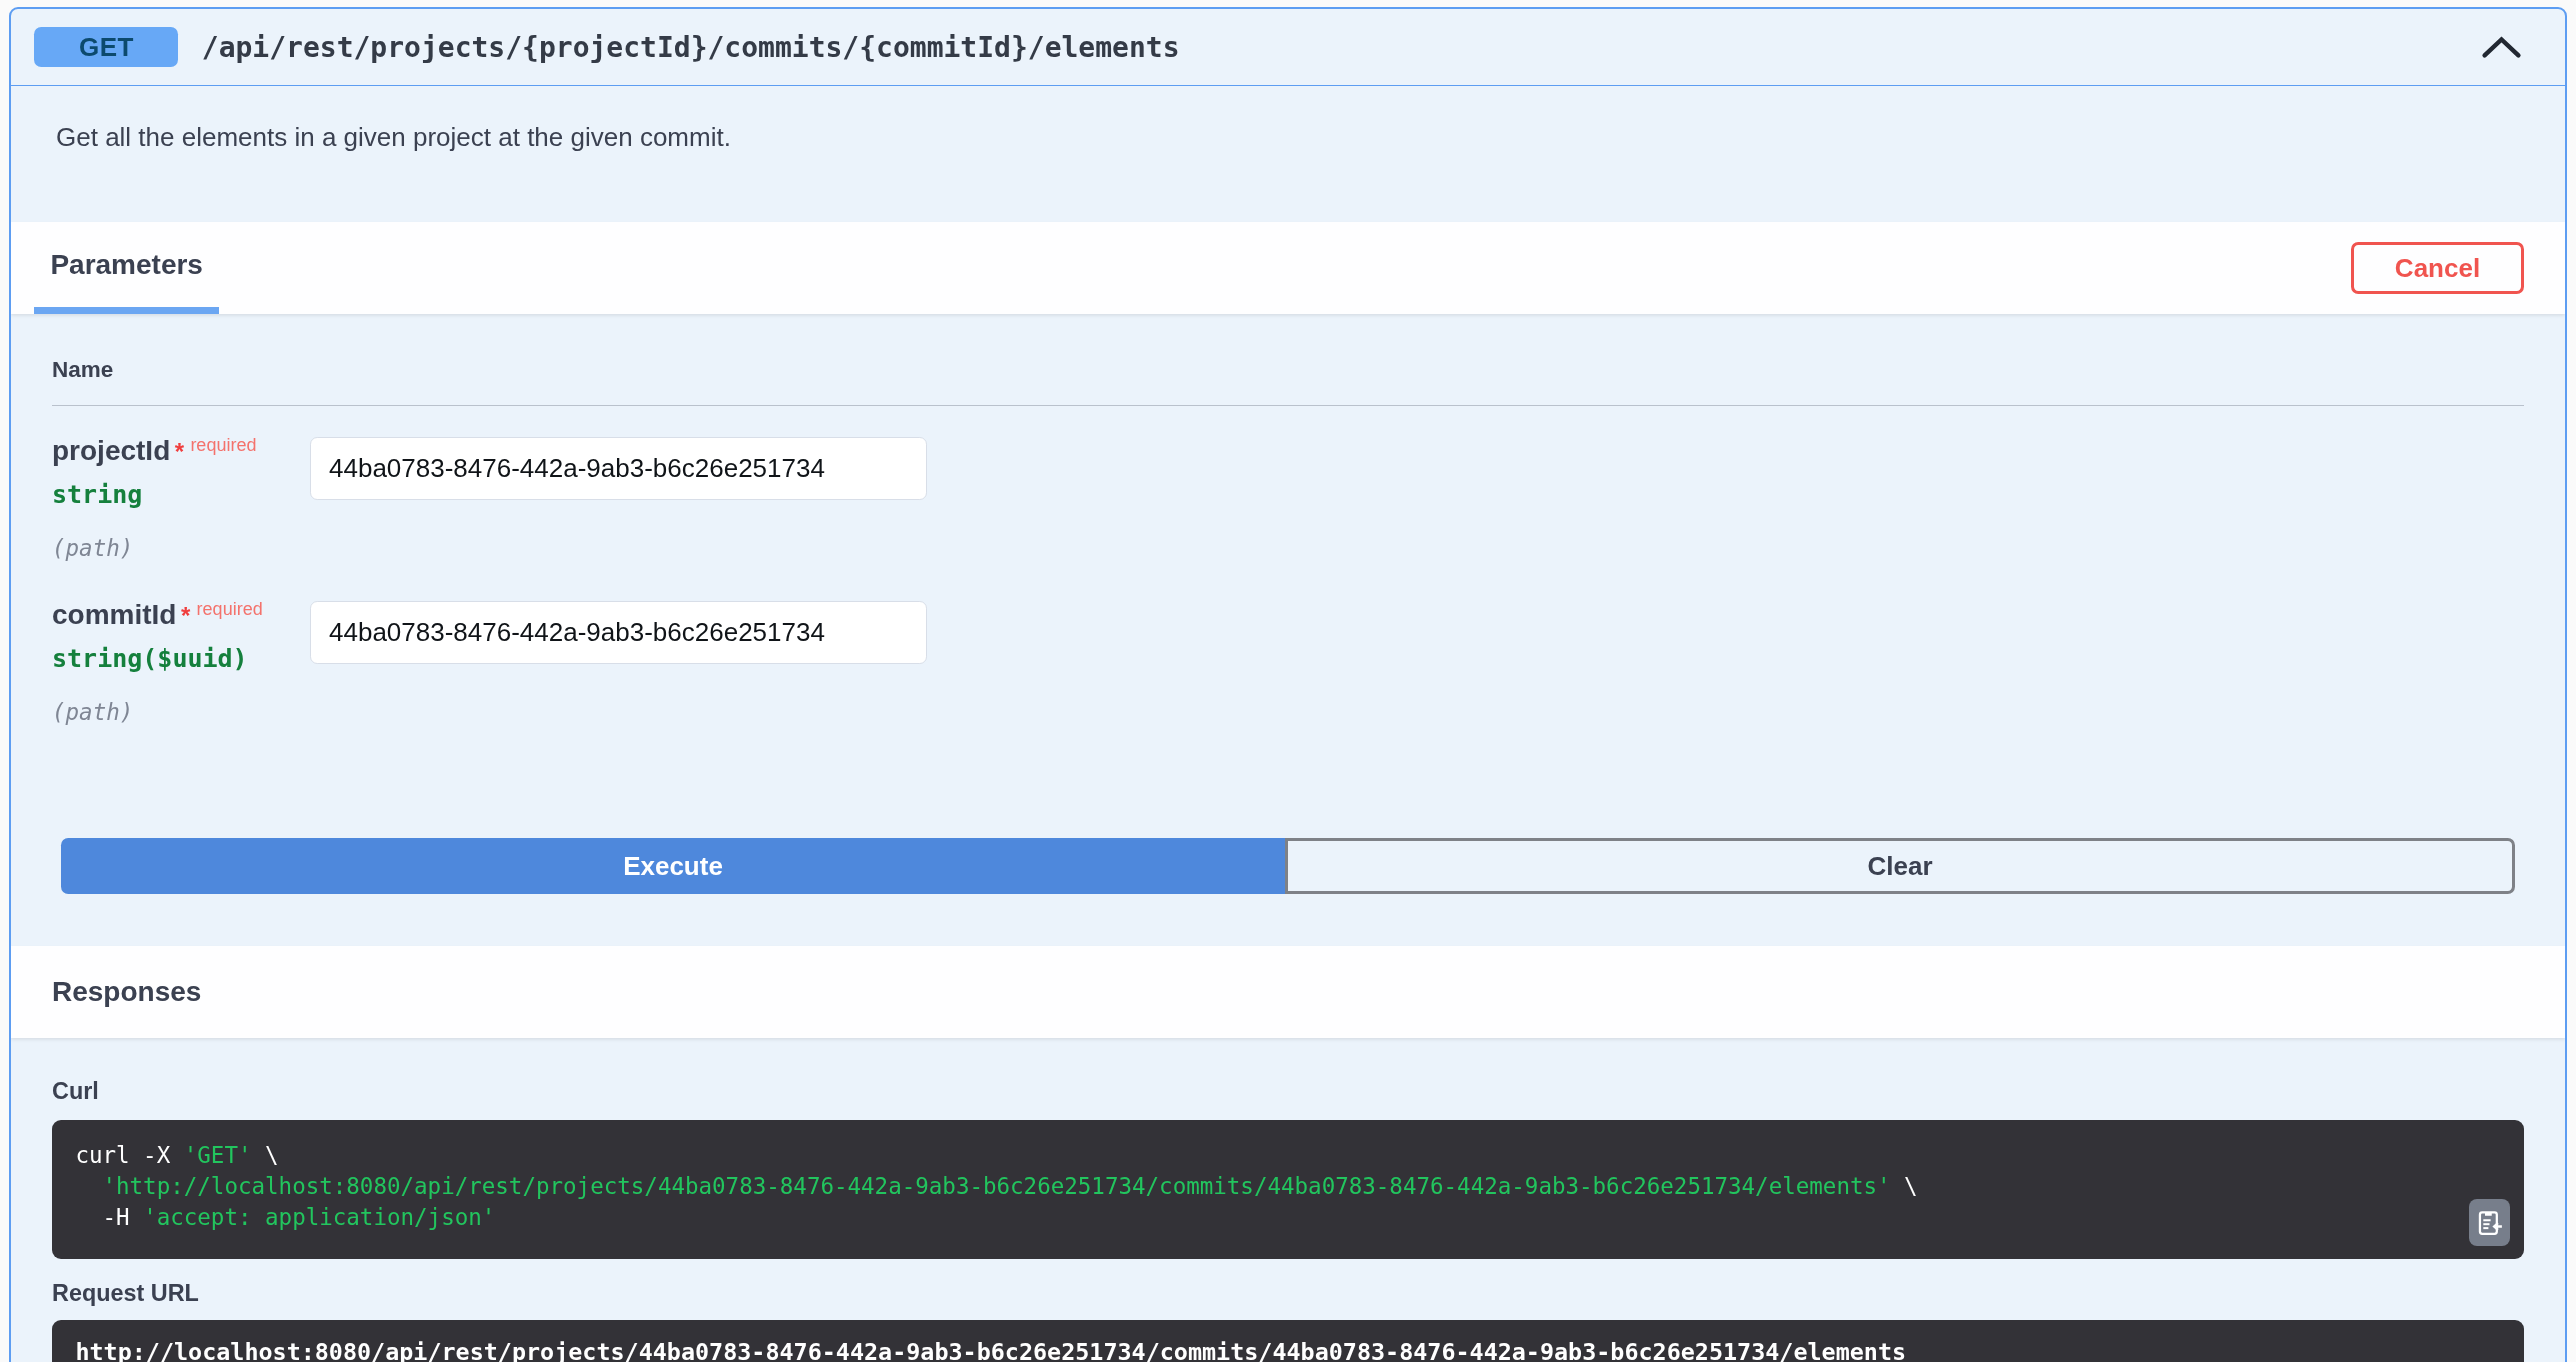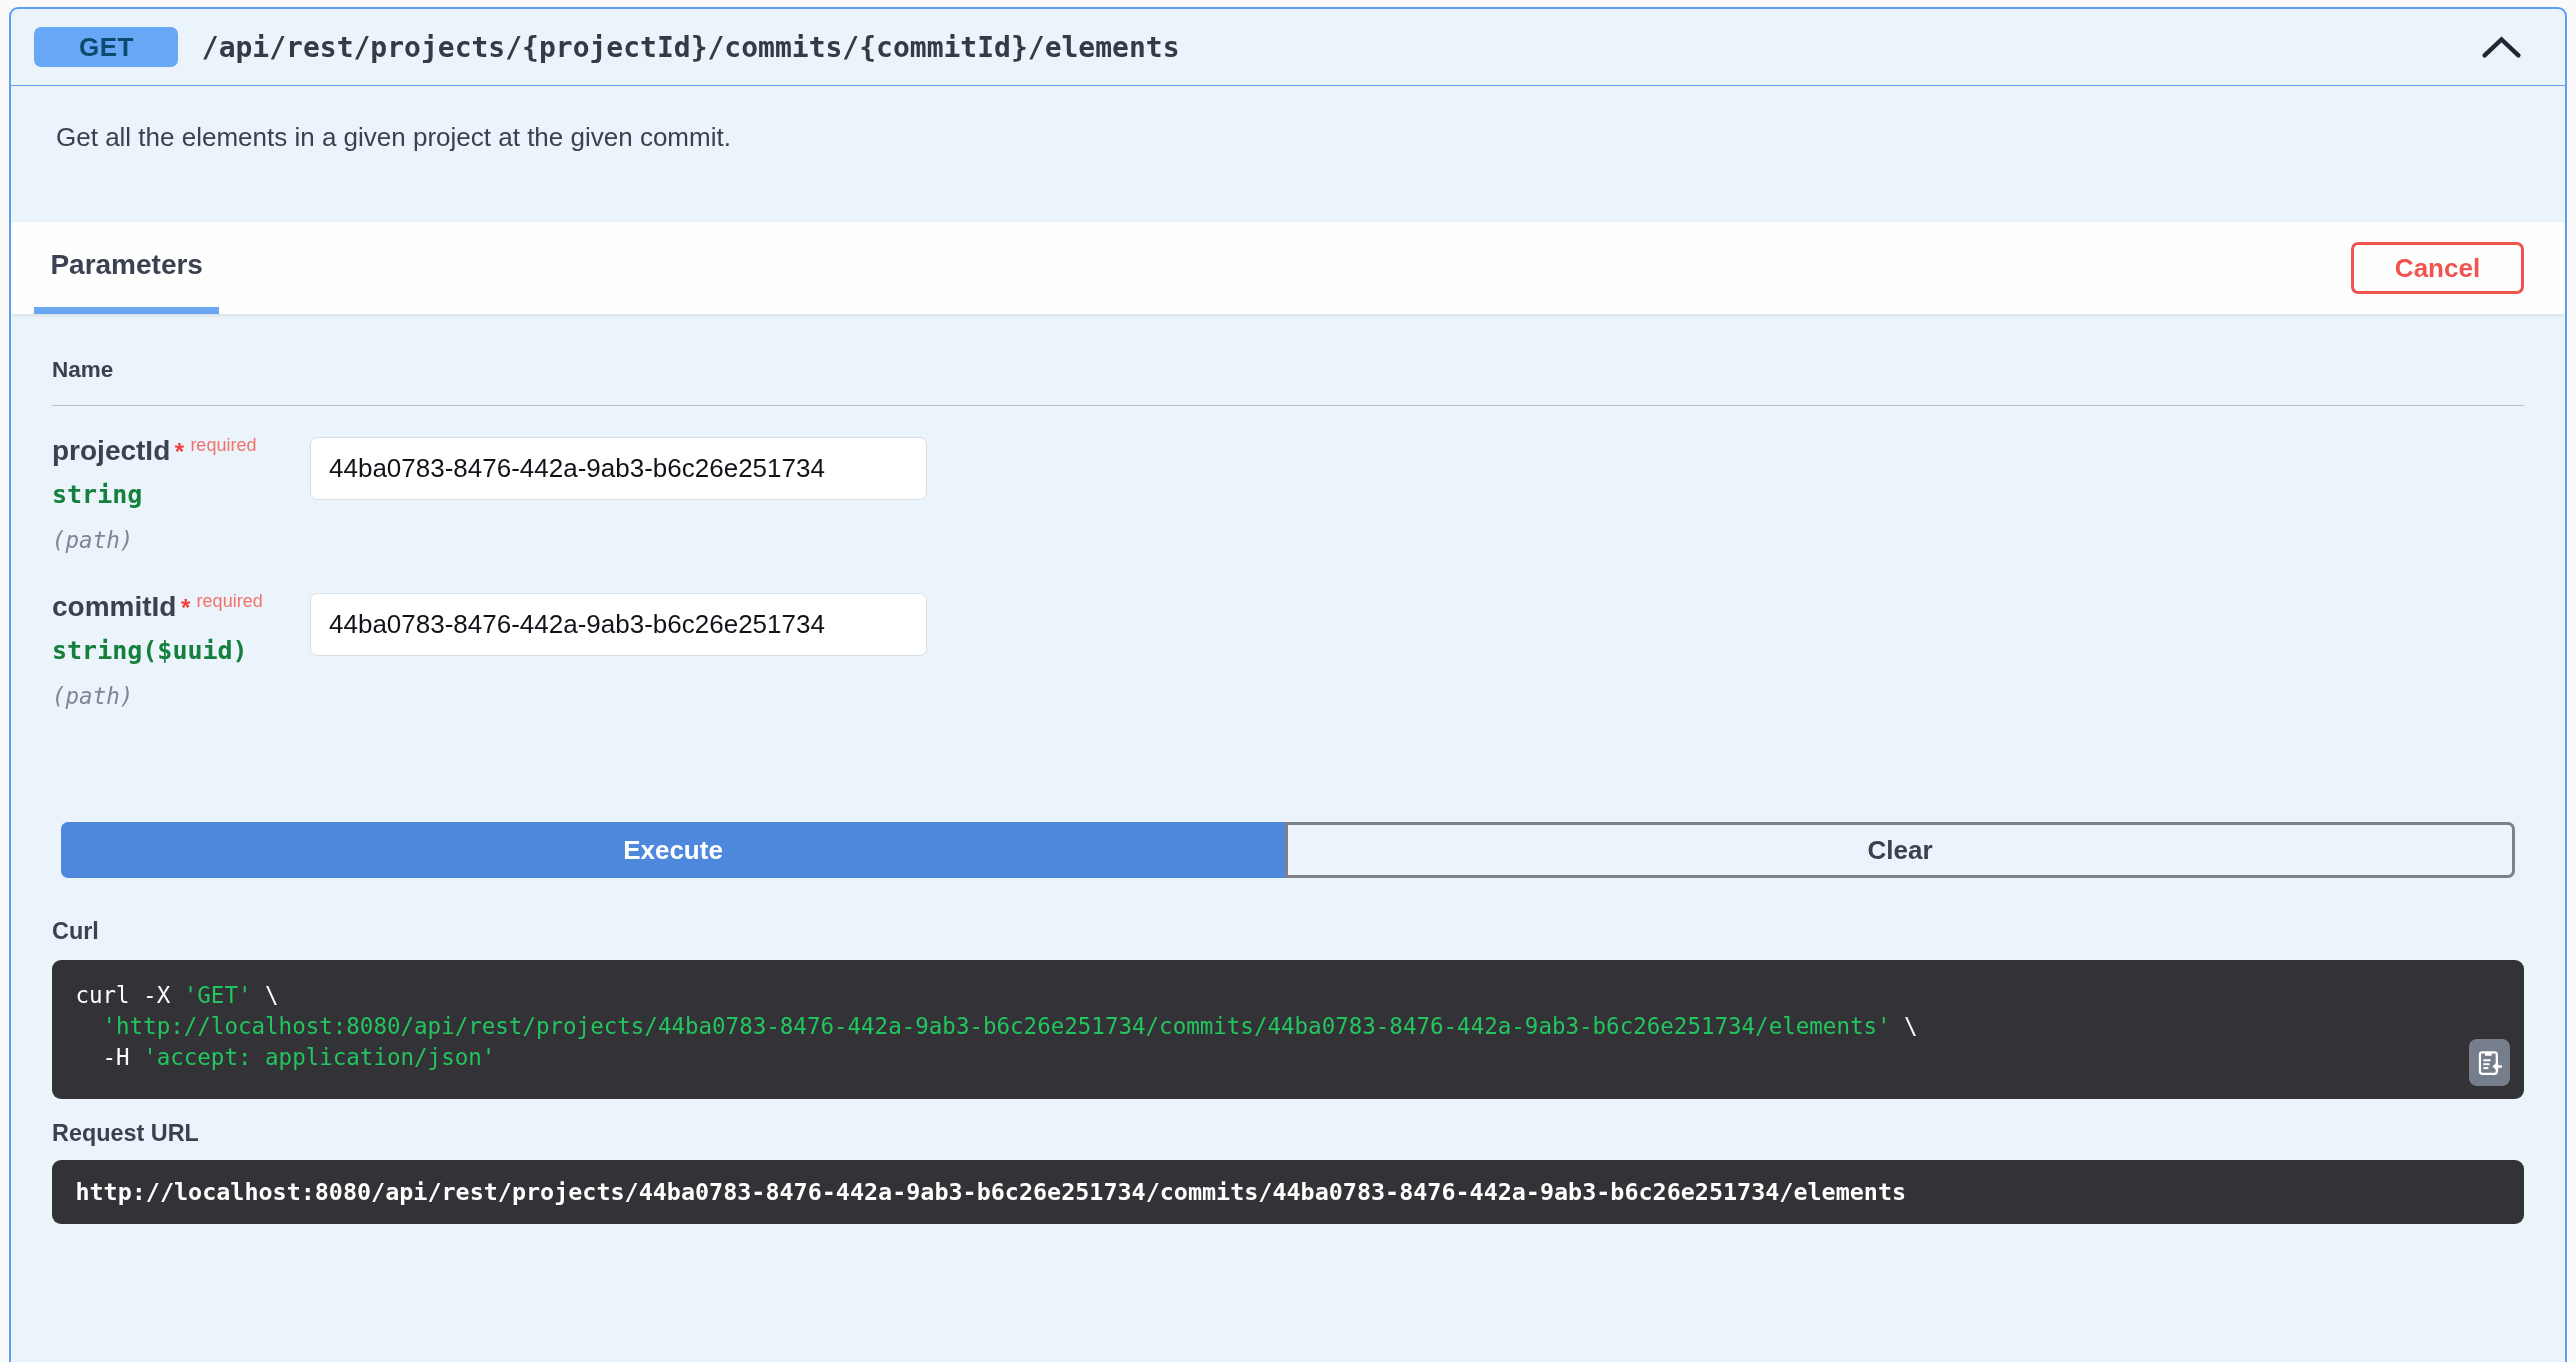--- a/index.html
+++ b/index.html
@@ -67,21 +67,21 @@
     font-size: 22.5px; font-weight: 700;
     padding-bottom: 21.6px;
     border-bottom: 1.8px solid rgba(59,65,81,.28);
   }
   .param-row { display: grid; grid-template-columns: 258px 1fr; padding-top: 31px; align-items: start; }
   .param-row.second { margin-top: 40px; padding-top: 0; }
   .param-name-line { font-size: 28px; font-weight: 700; color: #3b4151; line-height: 1; }
   .required-star { color: #f03e3e; font-size: 24px; margin-left: 4.5px; font-weight: 700; }
   .required-label { color: #f4726c; font-size: 18px; font-weight: 400; position: relative; top: -9px; margin-left: 6.3px; }
   .param-type { margin-top: 15.3px; font-family: "DejaVu Sans Mono", monospace; font-weight: 700; font-size: 25px; color: #15803d; }
-  .param-location { margin-top: 18px; font-family: "DejaVu Sans Mono", monospace; font-style: italic; font-size: 22.5px; color: #7f8694; }
+  .param-location { margin-top: 26px; font-family: "DejaVu Sans Mono", monospace; font-style: italic; font-size: 22.5px; color: #7f8694; }
   .param-input {
     width: 617px; height: 63px;
     border: 1.8px solid #d8dee8; border-radius: 7.2px;
     padding: 0 18px; font-size: 26px; font-family: inherit; color: #101418;
     background: #fff; outline: none;
   }
   
   .execute-row { display: flex; margin: 113px 50px 0; }
   .execute-btn {
     flex: 1; height: 56px;
@@ -174,20 +174,23 @@
         <input class="param-input" type="text" value="44ba0783-8476-442a-9ab3-b6c26e251734" style="">
       </div>
     </div>
   </div>
 
   <div class="execute-row">
     <button class="execute-btn">Execute</button>
     <button class="clear-btn">Clear</button>
   </div>
 
+  <div class="section-header responses-header">
+    <div class="section-title">Responses</div>
+  </div>
 
   <div class="responses-inner">
 
     <div class="block-label">Curl</div>
 
     <div class="curl-block">
       <div class="curl-line"><span>curl -X </span><span class="tok-str">'GET'</span><span> \</span></div>
       <div class="curl-line"><span>  </span><span class="tok-str">'http://localhost:8080/api/rest/projects/44ba0783-8476-442a-9ab3-b6c26e251734/commits/44ba0783-8476-442a-9ab3-b6c26e251734/elements'</span><span> \</span></div>
       <div class="curl-line"><span>  -H </span><span class="tok-str">'accept: application/json'</span></div>
 

